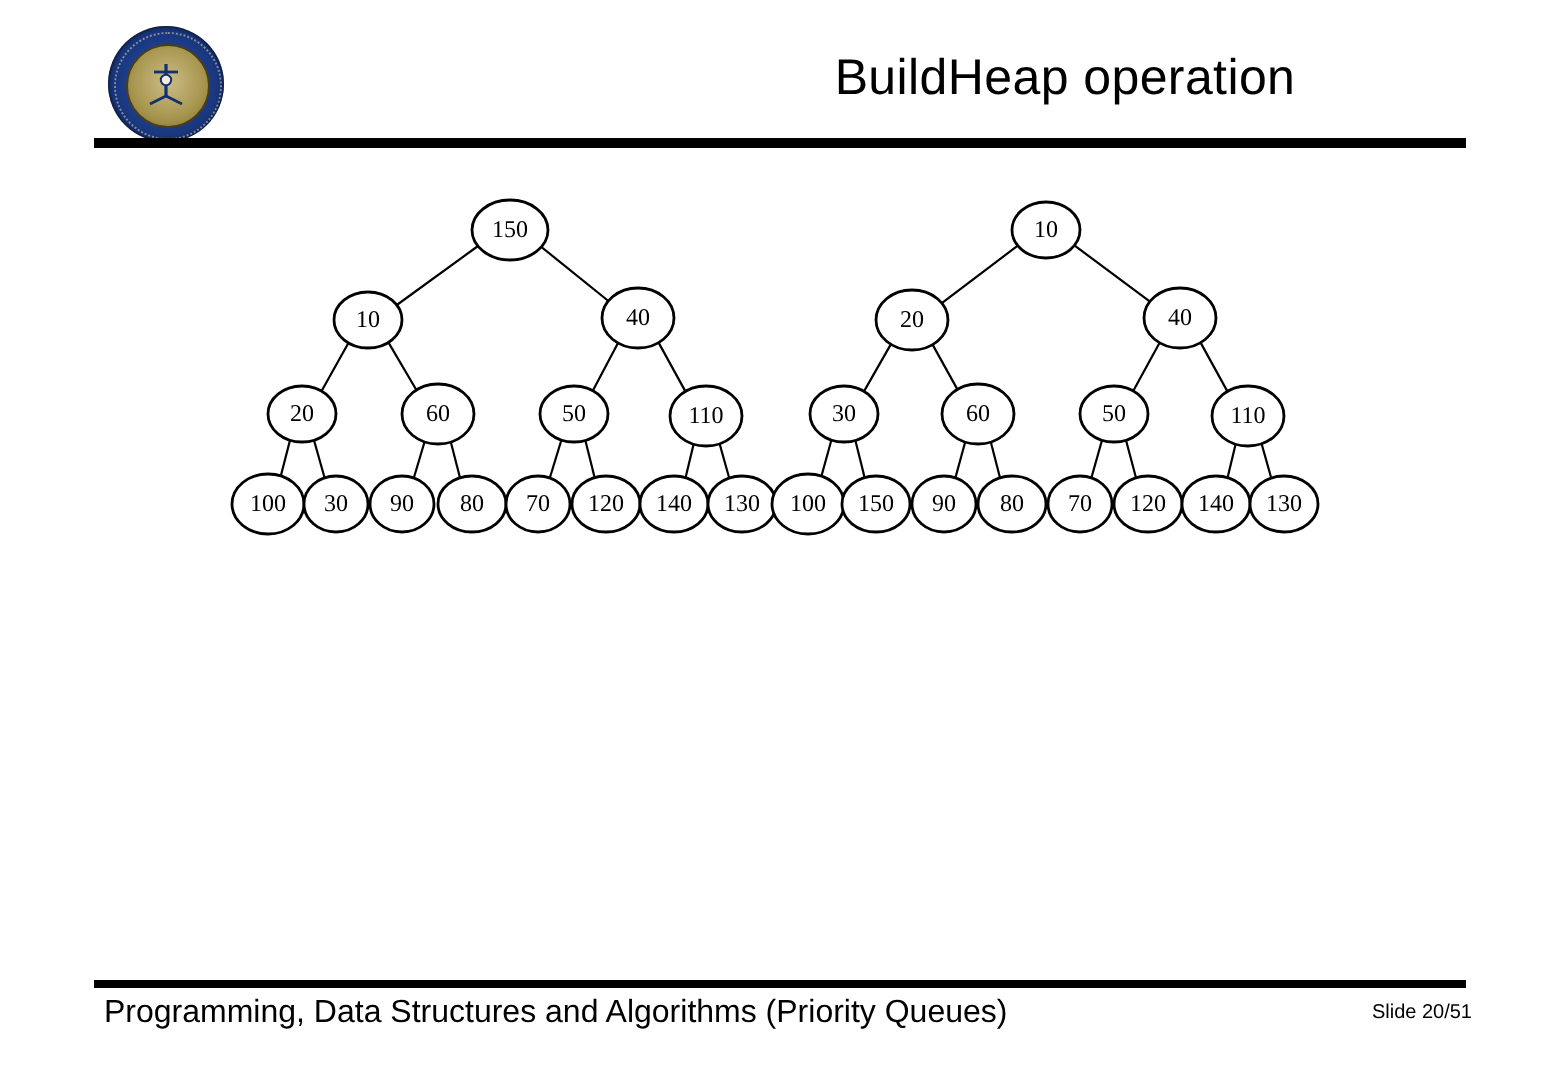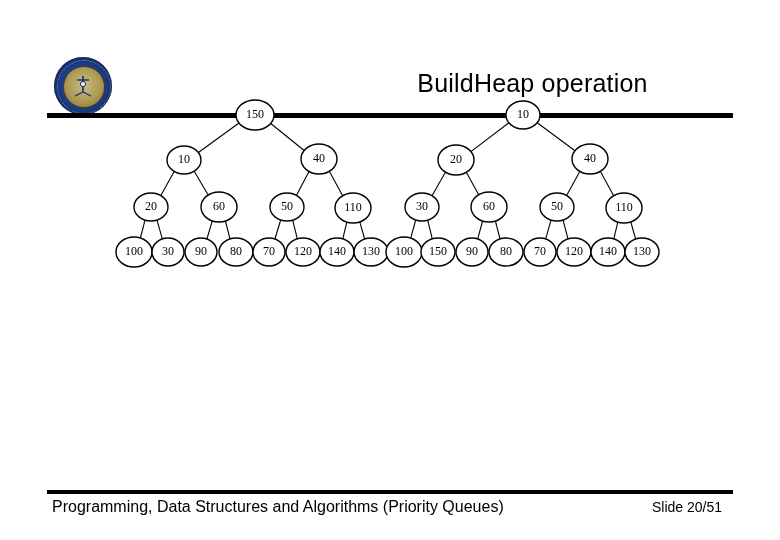--- a/index.html
+++ b/index.html
@@ -15,21 +15,20 @@
     font-family: "Liberation Sans", sans-serif;
     color: #000000;
   }
 
   
   #slide-header {
     position: absolute;
     left: 0; top: 0;
     width: 668px;
     height: 76px;
-    margin-top: 44px;
   }
   #logo-seal {
     position: absolute;
     left: 54px; top: 13px;
     width: 58px; height: 58px;
     border-radius: 50%;
     background: radial-gradient(circle at 50% 50%,
                 #b9a96a 0%, #a8964f 34%, #8d7d3e 40%,
                 #1e3f8f 44%, #16306e 78%, #0d1f49 100%);
     box-shadow: inset 0 0 2px #000;
@@ -92,22 +91,22 @@
   }
   #footer-left {
     position: absolute;
     left: 52px; top: 500px;
     font-size: 16px;
     line-height: 14px;
     white-space: nowrap;
   }
   #footer-right {
     position: absolute;
-    right: 58px; top: 500px;
-    font-size: 14px;
+    right: 44px; top: 500px;
+    font-size: 10px;
     line-height: 14px;
     white-space: nowrap;
   }
 
   .node-text {
     font-family: "Liberation Serif", serif;
     font-size: 12px;
     text-anchor: middle;
     dominant-baseline: middle;
     fill: #000;

